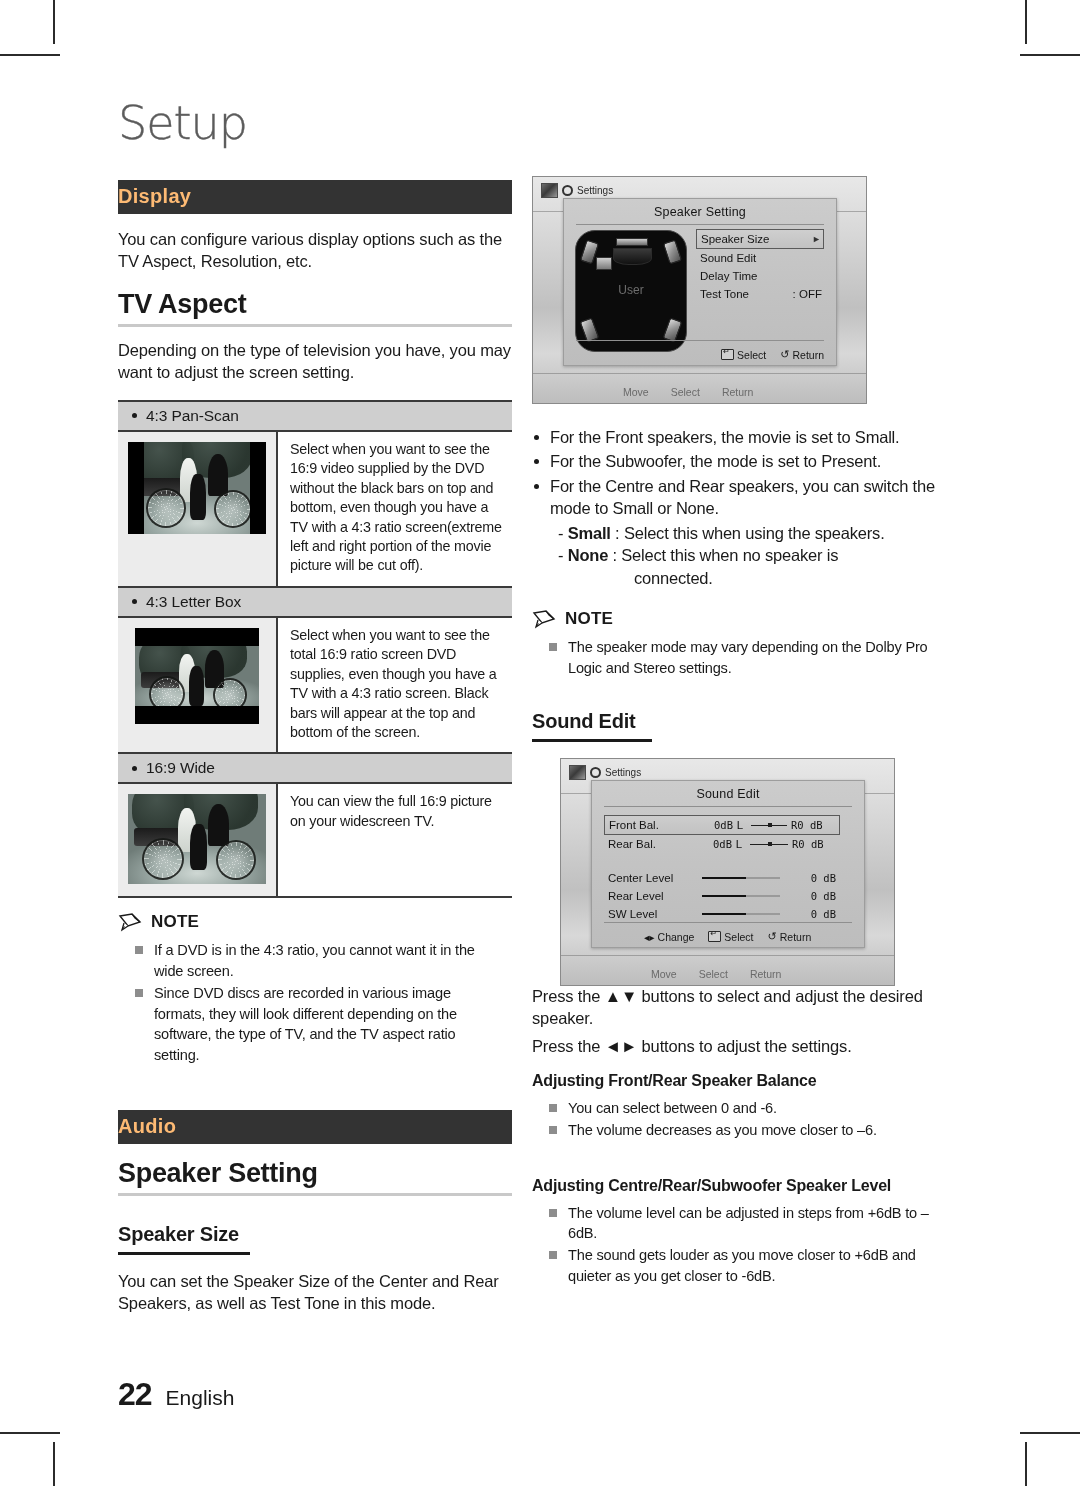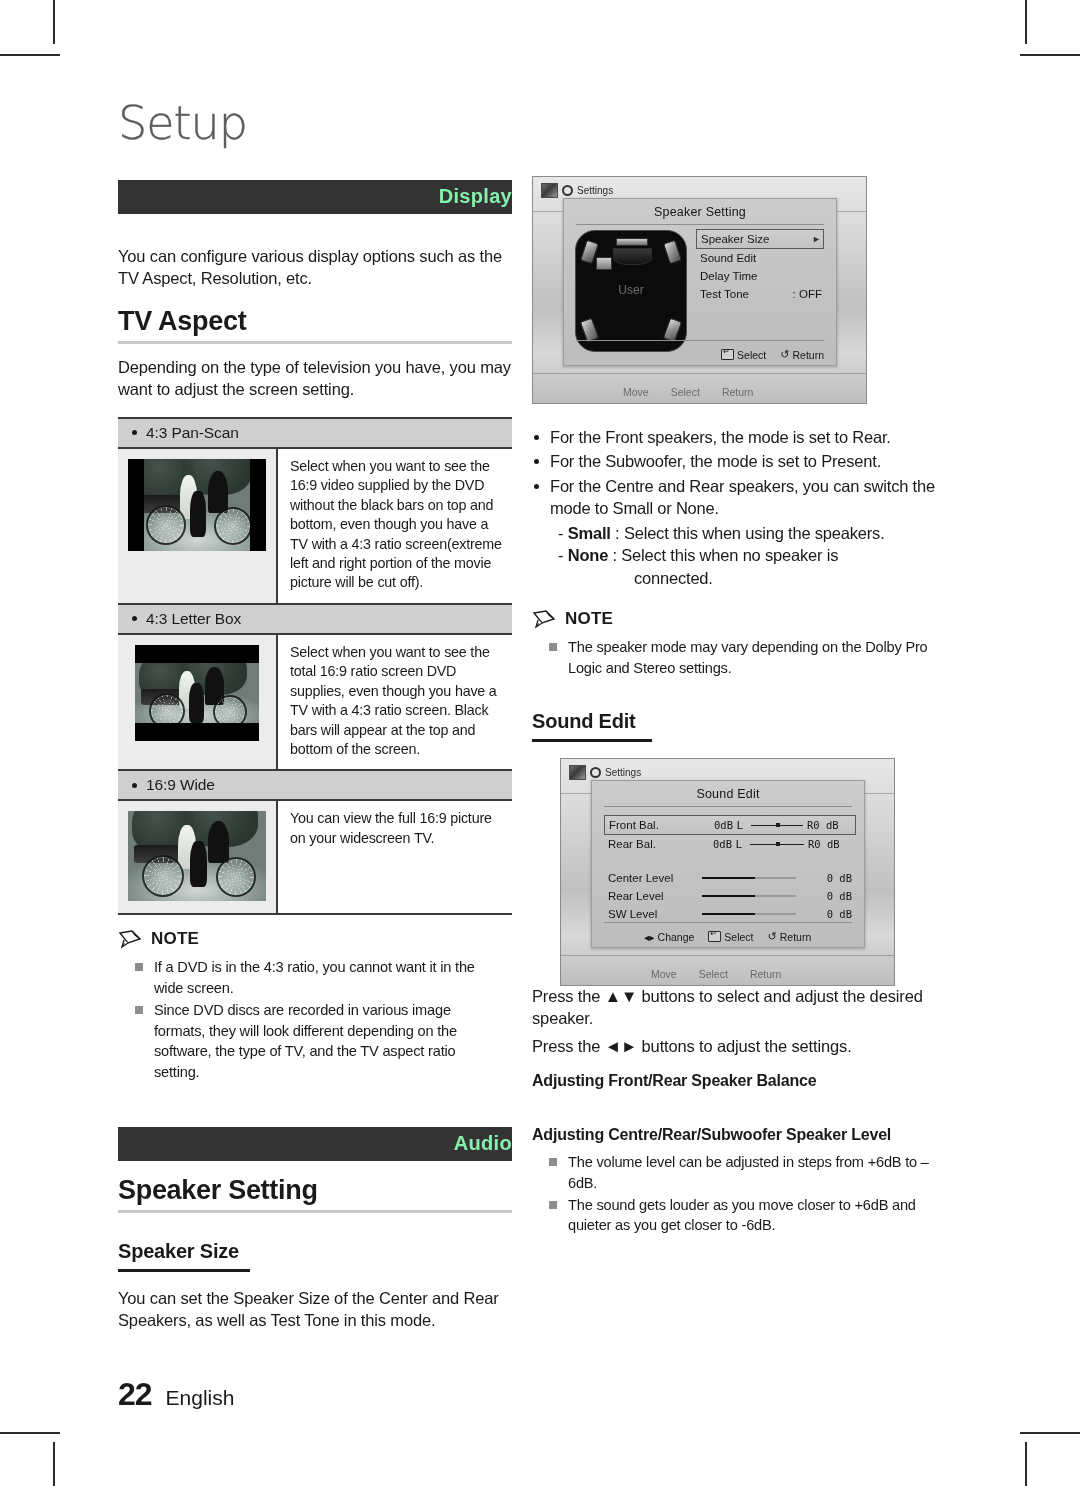--- a/index.html
+++ b/index.html
@@ -32,24 +32,24 @@
     color:#5b5b5b;
     font-family:"DejaVu Sans", sans-serif;
     line-height:1;
     margin:0 0 34px 0;
     -webkit-text-stroke:0.4px #6a6a6a;
   }
 
   
   .section-bar{
     background:#333333;
-    color:#86efac;
+    color:#fdba74;
     font-size:20px;
     font-weight:bold;
-    text-align:right;
+    text-align:left;
     padding:5px 0 6px 0;
     letter-spacing:0.3px;
   }
 
   
   .h1{
     font-size:27px;font-weight:bold;margin:16px 0 0 0;letter-spacing:-0.3px;
   }
   .h1-rule{
     height:3px;background:#c9c9c9;margin:4px 0 13px 0;
@@ -266,21 +266,21 @@
     display:flex;justify-content:space-between;align-items:center;
   }
   .menu-item.sel{
     border:1px solid #5a5a5a;
     background:linear-gradient(180deg,#cfcfcf,#c2c2c2);
   }
   .menu-item .arrow{font-size:9px;color:#333;}
   .menu-item .val{font-size:11.5px;}
 
   
-  .se-rows{position:absolute;left:12px;right:8px;top:34px;}
+  .se-rows{position:absolute;left:12px;right:24px;top:34px;}
   .se-row{
     display:flex;align-items:center;font-size:11.5px;color:#141414;
     padding:3px 4px;
   }
   .se-row.sel{border:1px solid #5a5a5a;background:linear-gradient(180deg,#cdcdcd,#c2c2c2);}
   .se-label{width:84px;flex:0 0 84px;font-family:"Liberation Sans", sans-serif;}
   .se-db{width:40px;flex:0 0 40px;text-align:right;font-family:"DejaVu Sans Mono", monospace;font-size:10.5px;}
   .se-lr{width:14px;flex:0 0 14px;text-align:center;}
   .se-track{
     flex:1;height:1px;background:#1f1f1f;position:relative;margin:0 4px;
@@ -318,21 +318,21 @@
   <div class="crop h" style="left:0px;top:1432px;"></div>
   <div class="crop v" style="left:1025px;top:1442px;"></div>
   <div class="crop h" style="left:1020px;top:1432px;"></div>
 
   <div class="col col-left">
 
     <div class="chapter-title">Setup</div>
 
     <div class="section-bar">Display</div>
 
-    <p class="body" style="margin-top:32px;">You can configure various display options such as the TV Aspect, Resolution, etc.</p>
+    <p class="body" style="margin-top:15px;">You can configure various display options such as the TV Aspect, Resolution, etc.</p>
 
     <div class="h1">TV Aspect</div>
     <div class="h1-rule"></div>
 
     <p class="body">Depending on the type of television you have, you may want to adjust the screen setting.</p>
 
     
     <div class="aspect-table">
 
       <div class="asp-head">
@@ -498,21 +498,21 @@
           <span class="hint">
             <span class="ret-ico">↺</span>
             <span>Return</span>
           </span>
         </div>
       </div>
     </div>
 
     
     <ul class="dot-list" style="margin-top:22px;">
-      <li>For the Front speakers, the mode is set to Rear.</li>
+      <li>For the Front speakers, the movie is set to Small.</li>
       <li>For the Subwoofer, the mode is set to Present.</li>
       <li>For the Centre and Rear speakers, you can switch the mode to Small or None.</li>
     </ul>
 
     <div class="sub-opt" style="margin-top:3px;">
       - <b>Small</b>
       <span>:</span>
       <span>Select this when using the speakers.</span>
     </div>
     <div class="sub-opt">
@@ -615,20 +615,24 @@
             <span>Return</span>
           </span>
         </div>
       </div>
     </div>
 
     <p class="body" style="margin-bottom:6px;">Press the ▲▼ buttons to select and adjust the desired speaker.</p>
     <p class="body" style="margin-bottom:14px;">Press the ◄► buttons to adjust the settings.</p>
 
     <div class="h3">Adjusting Front/Rear Speaker Balance</div>
+    <ul class="note-list">
+      <li>You can select between 0 and -6.</li>
+      <li>The volume decreases as you move closer to –6.</li>
+    </ul>
 
     <div class="h3" style="margin-top:36px;">Adjusting Centre/Rear/Subwoofer Speaker Level</div>
     <ul class="note-list">
       <li>The volume level can be adjusted in steps from +6dB to –6dB.</li>
       <li>The sound gets louder as you move closer to +6dB and quieter as you get closer to -6dB.</li>
     </ul>
   </div>
 
   <div class="footer">
     <span class="pgnum">22</span>

